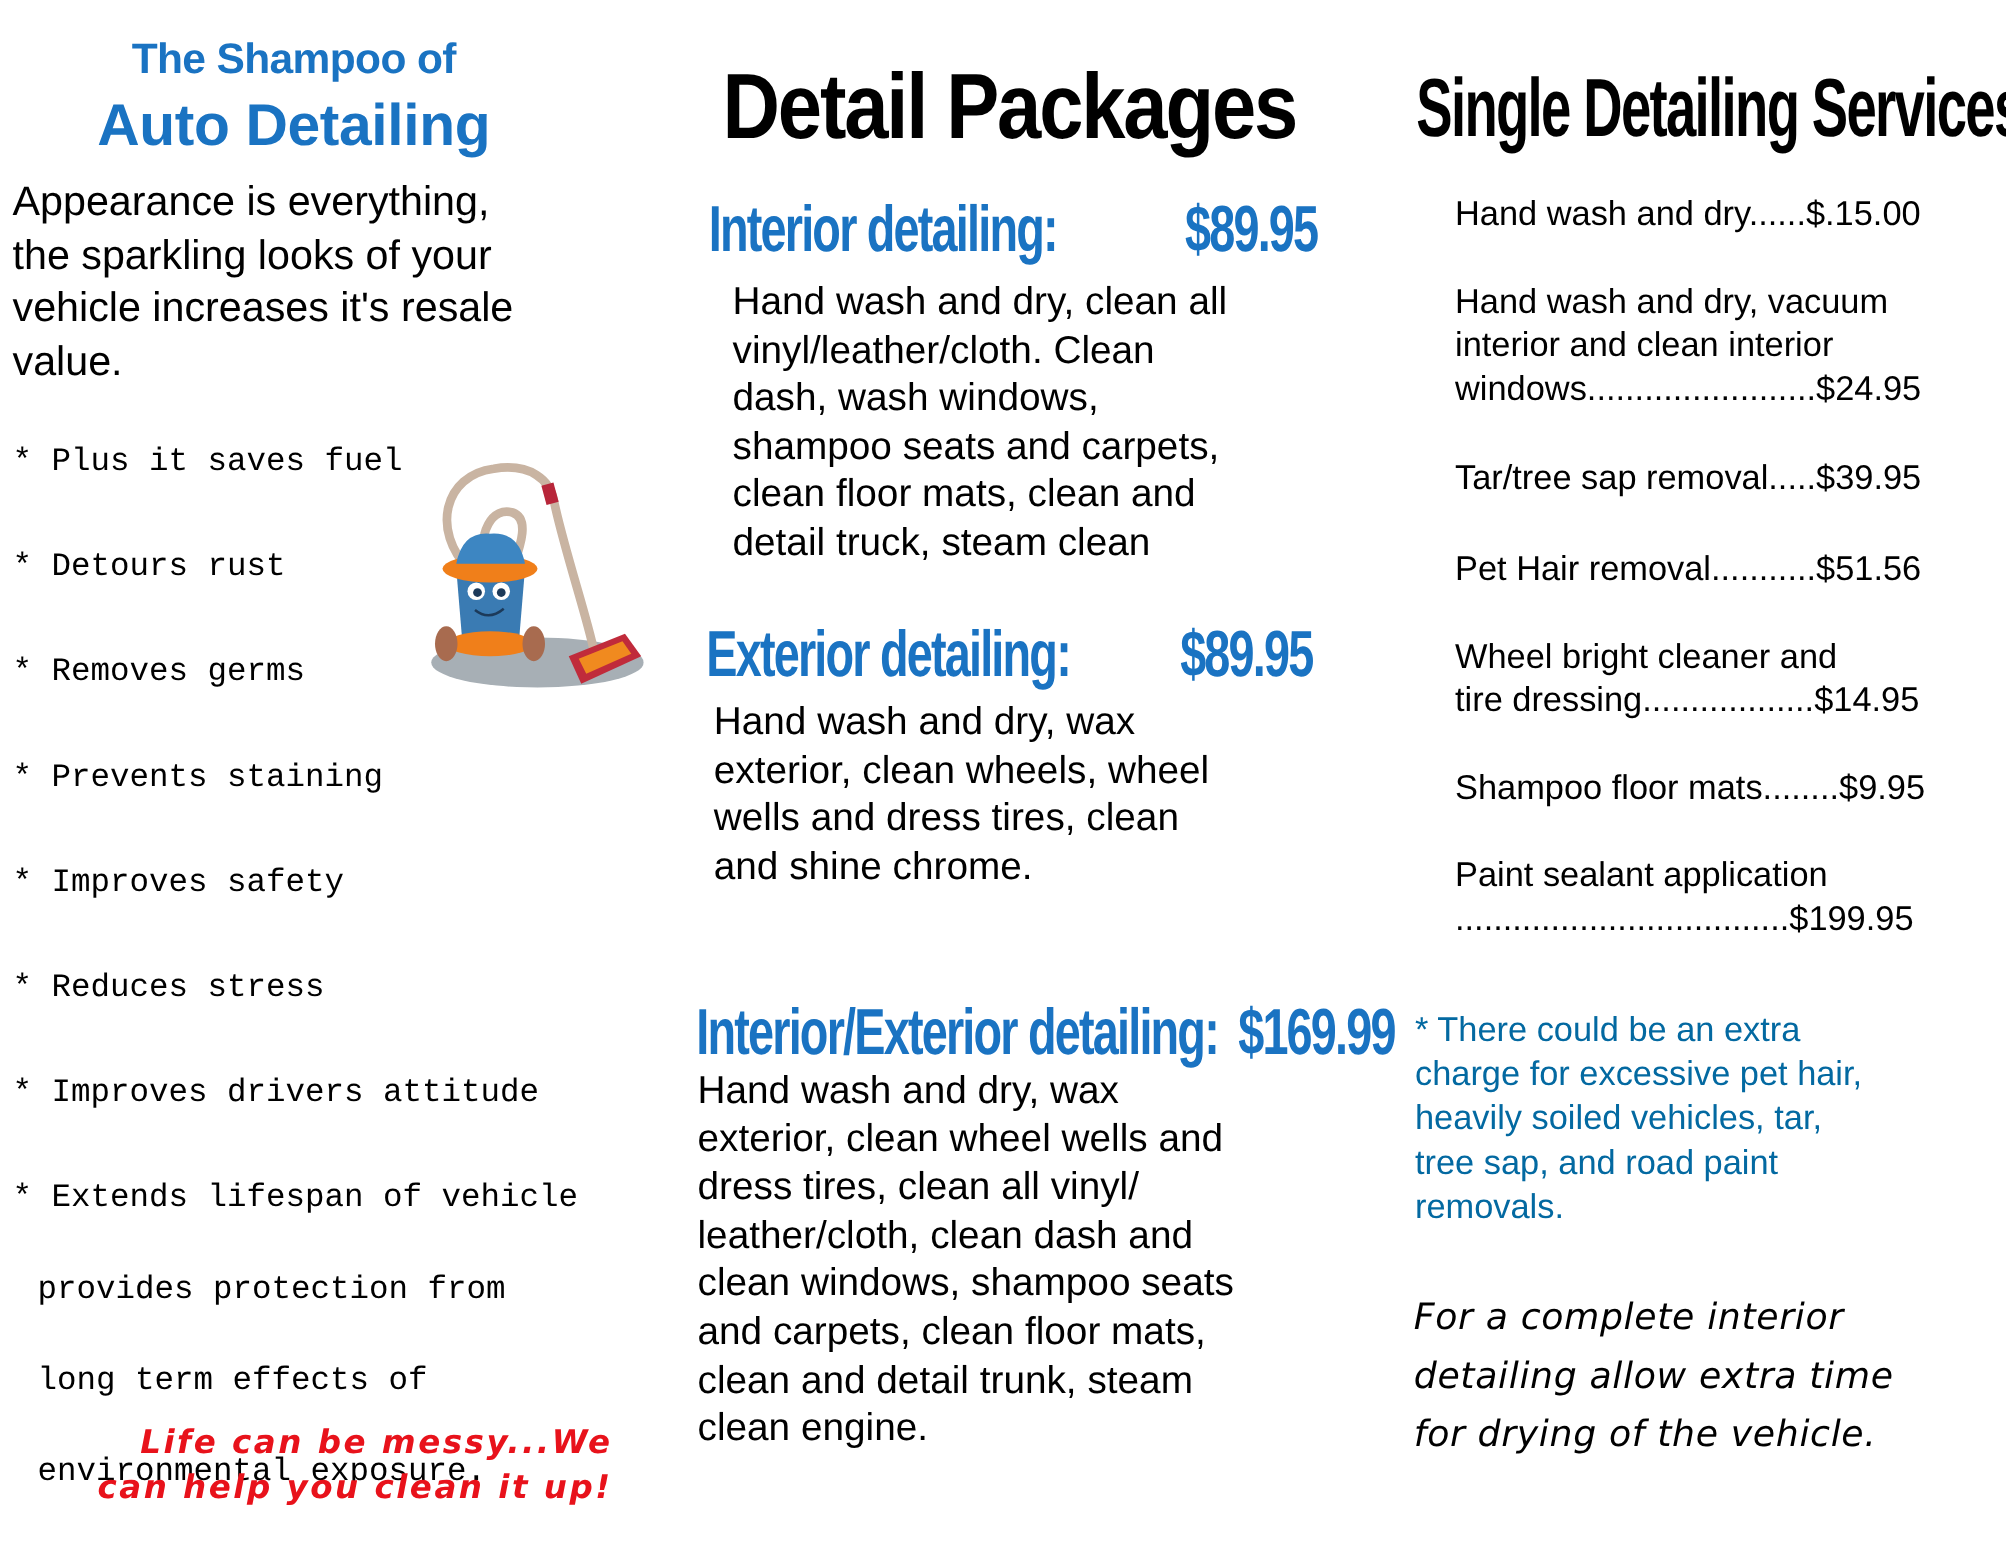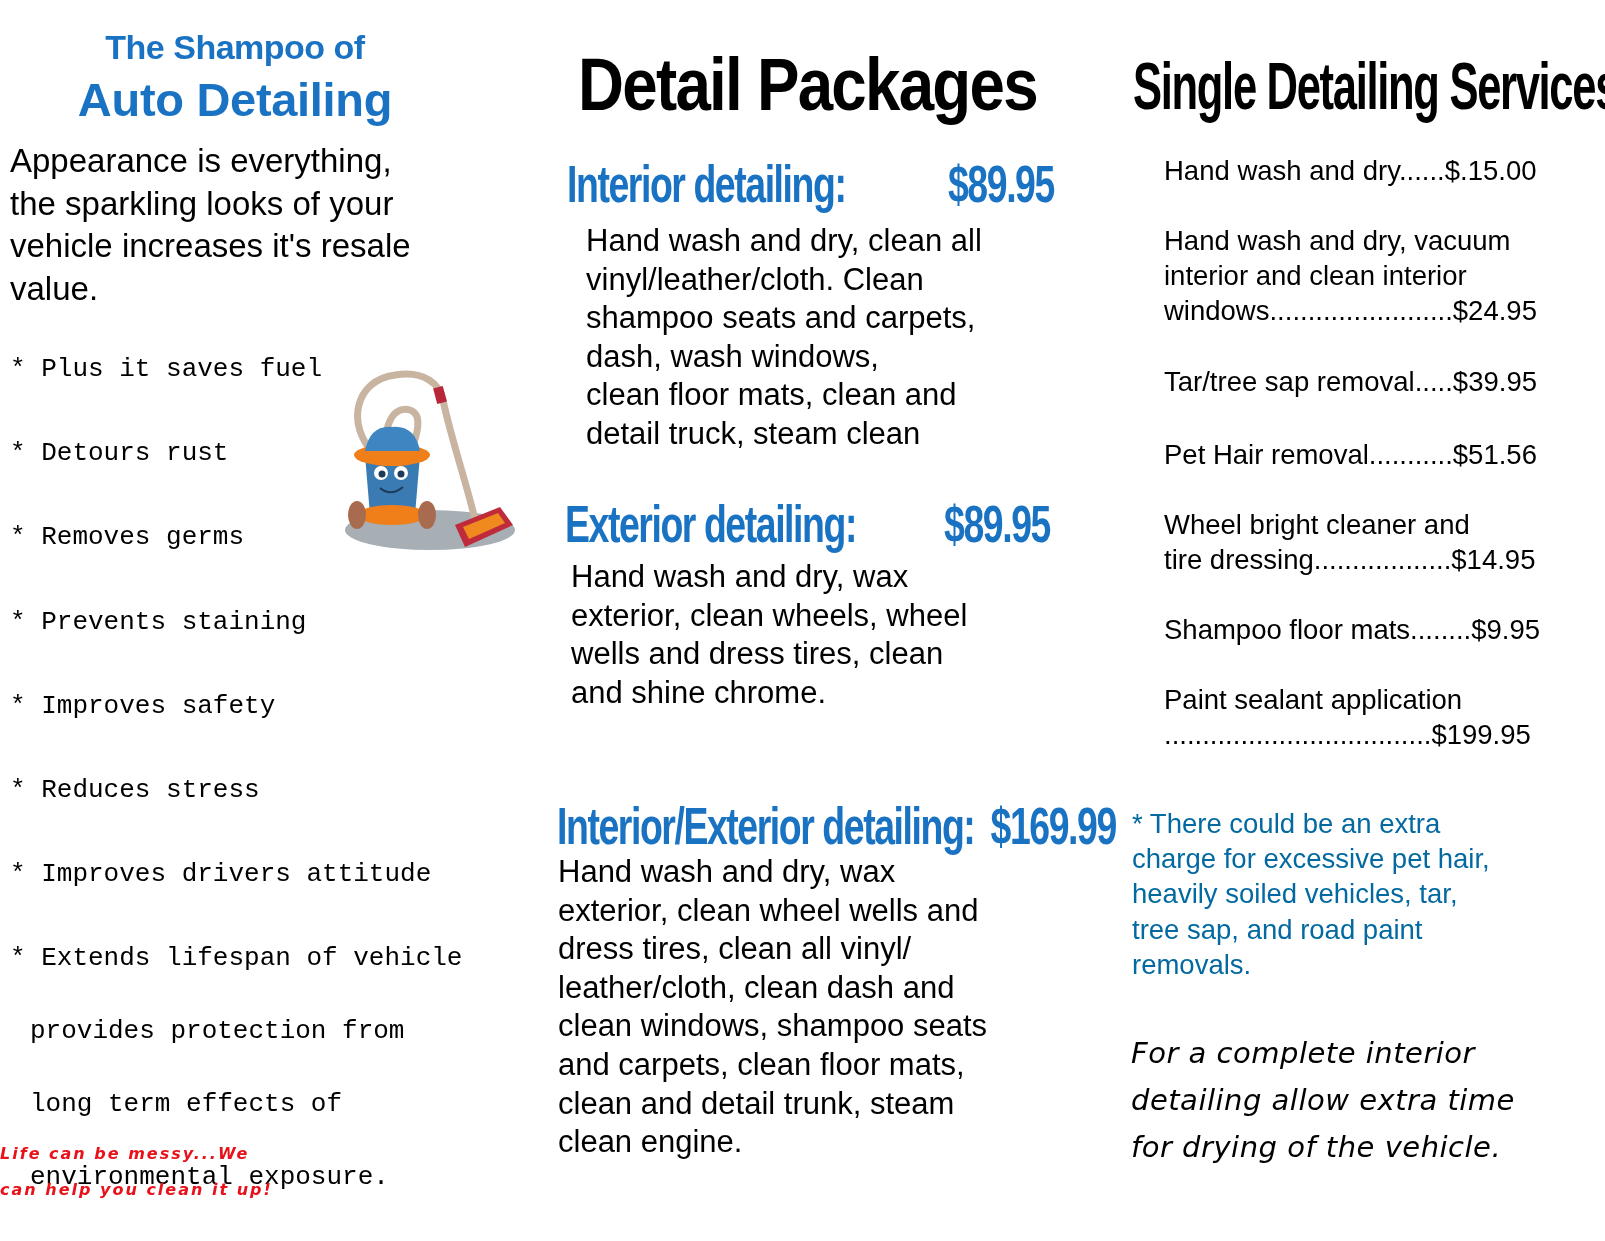--- a/index.html
+++ b/index.html
@@ -21,23 +21,23 @@
     }
     .intro {
       left: 10px; top: 140px; width: 470px;
       font-size: 33px; line-height: 42.5px;
     }
     .bullet {
       left: 10px; font-size: 26px; line-height: 42px; width: 480px; font-family: Liberation Mono, monospace;
     }
     .bullet .cont { display: block; padding-left: 20px; margin-top: 31px; }
     .slogan {
-      left: 0; width: 490px; text-align: left; top: 1136px;
+      left: 0; width: 490px; text-align: right; top: 1136px;
       font-family: "DejaVu Sans", sans-serif; font-style: italic; font-weight: bold;
-      color: #e8121b; font-size: 16px; line-height: 36px; letter-spacing: 2px;
+      color: #e8121b; font-size: 26px; line-height: 36px; letter-spacing: 2px;
     }
     .vacuum { left: 335px; top: 355px; width: 180px; height: 200px; }
 
     
     .mid-header {
       left: 578px; top: 42px;
       font-size: 74px; font-weight: bold; letter-spacing: -2px;
       transform: scaleX(0.86); transform-origin: left top;
       font-family: "Liberation Sans", sans-serif;
     }
@@ -130,22 +130,22 @@
 
 <div class="abs mid-header">Detail Packages</div>
 
 <div class="abs pkg-title" style="left:567px; top:154px;">
   <span>Interior detailing:</span>
   <span class="pkg-price" style="margin-left:130px;">$89.95</span>
 </div>
 <div class="abs pkg-desc" style="left:570px; top:222px;margin-left:16px;">
   <div>Hand wash and dry, clean all</div>
   <div>vinyl/leather/cloth. Clean</div>
+  <div>dash, wash windows,</div>
   <div>shampoo seats and carpets,</div>
-  <div>dash, wash windows,</div>
   <div>clean floor mats, clean and</div>
   <div>detail truck, steam clean</div>
 </div>
 
 <div class="abs pkg-title" style="left:565px; top:494px;">
   <span>Exterior detailing:</span>
   <span class="pkg-price" style="margin-left:110px;">$89.95</span>
 </div>
 <div class="abs pkg-desc" style="left:571px; top:558px;">
   <div>Hand wash and dry, wax</div>

